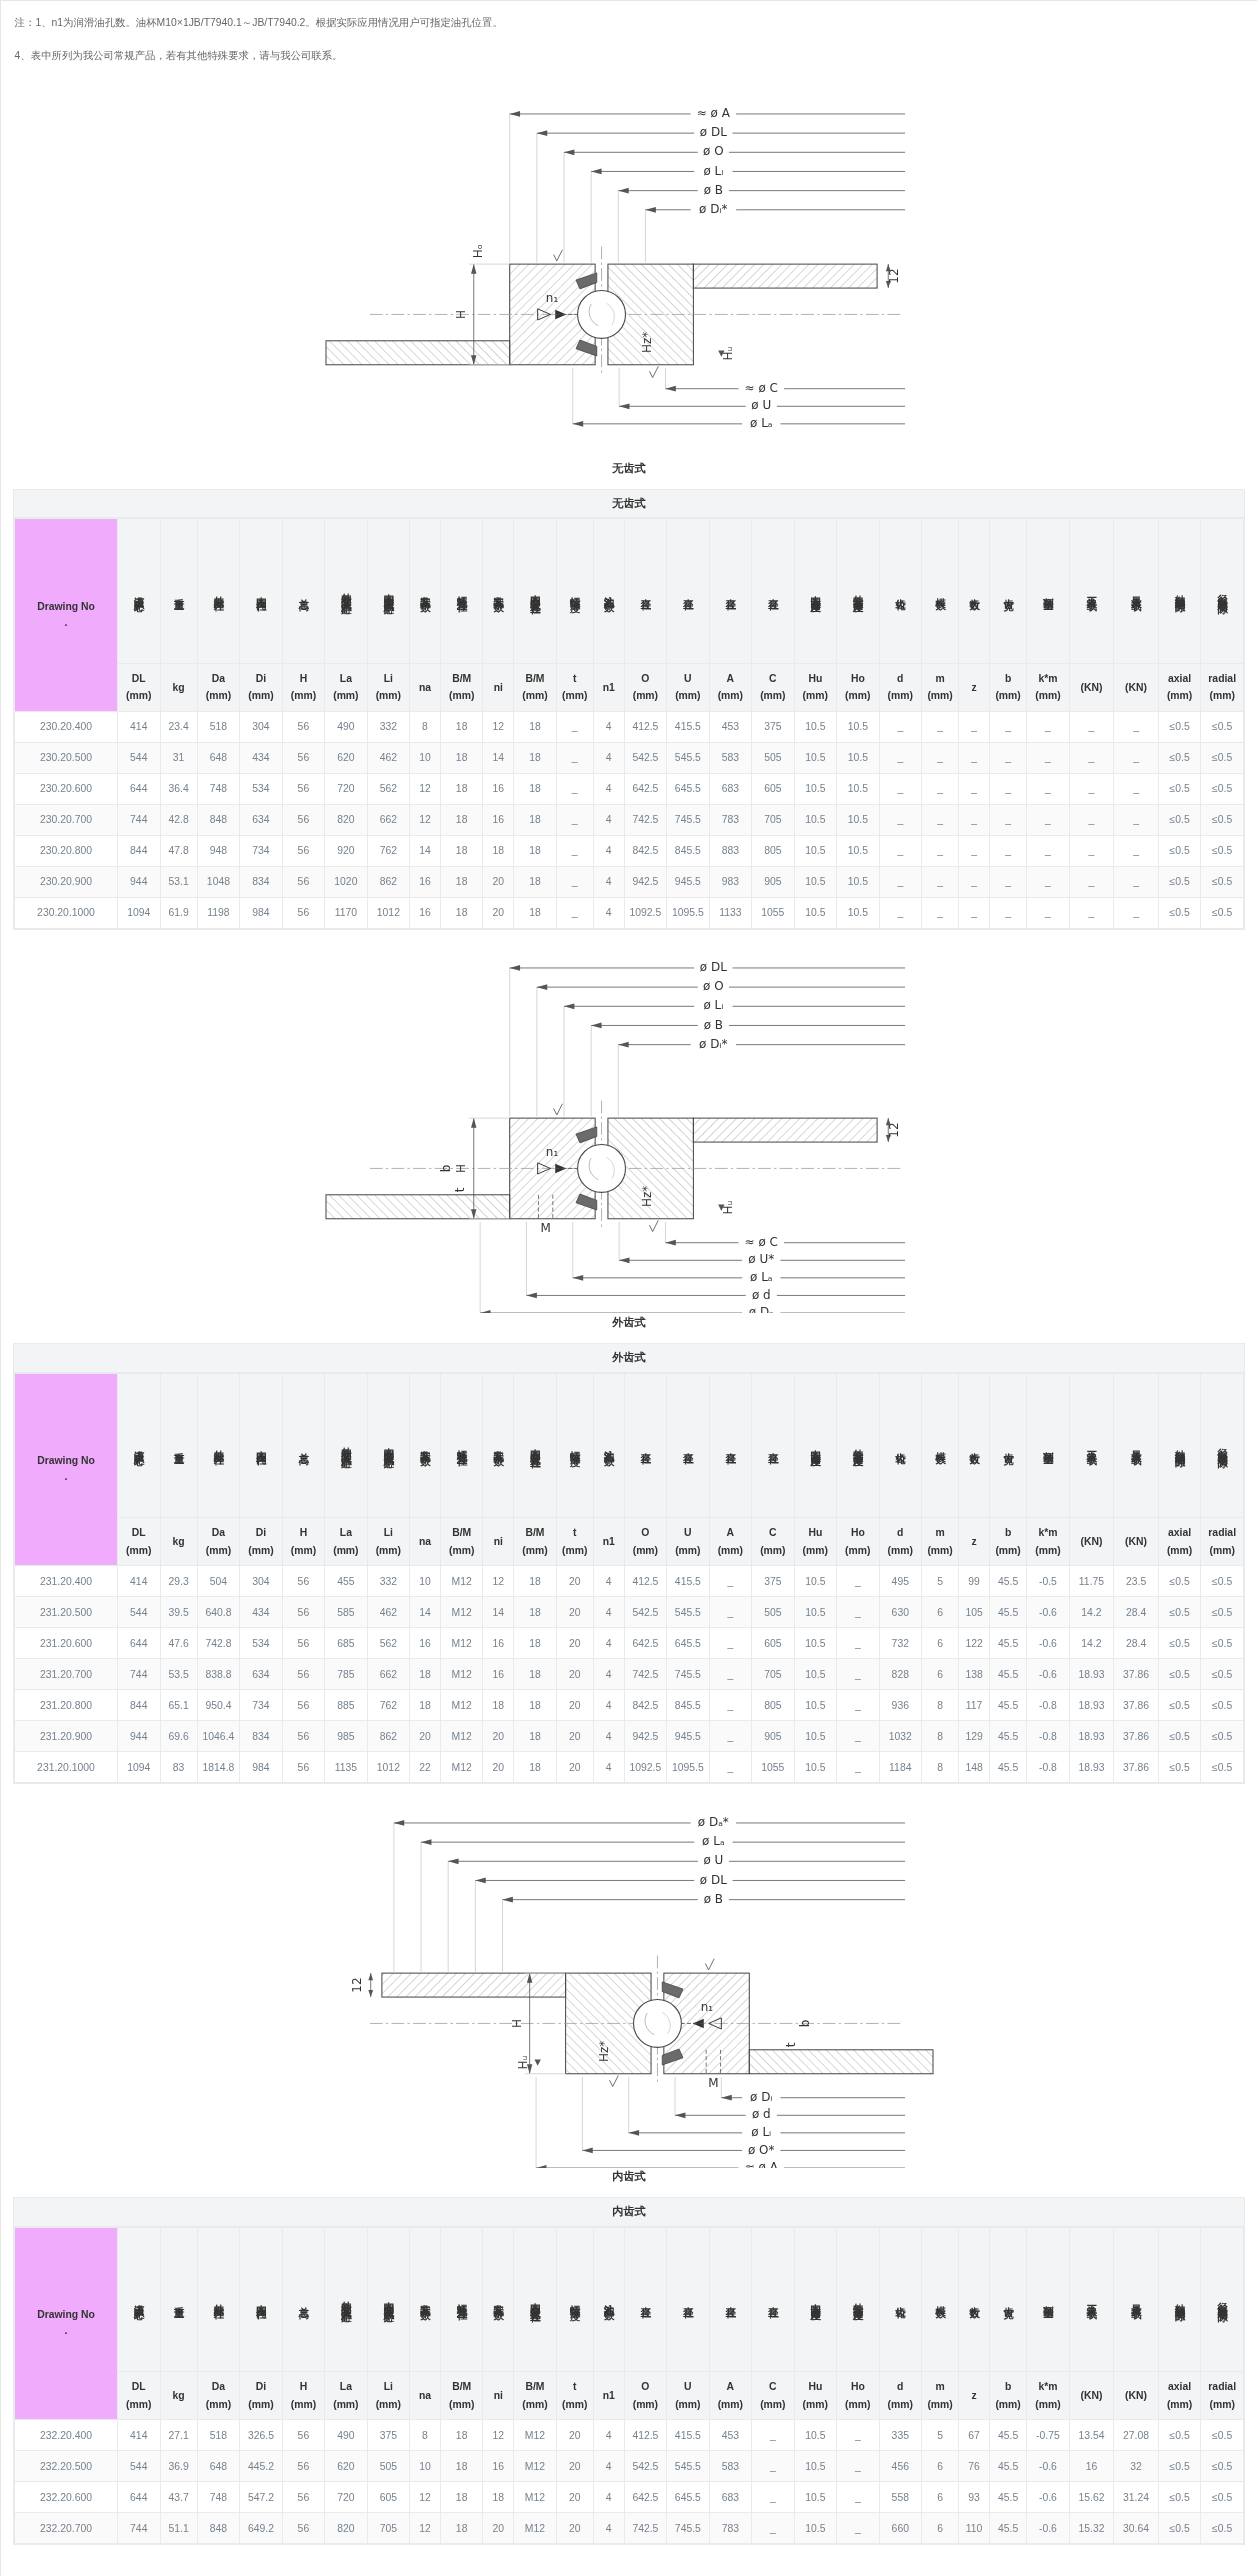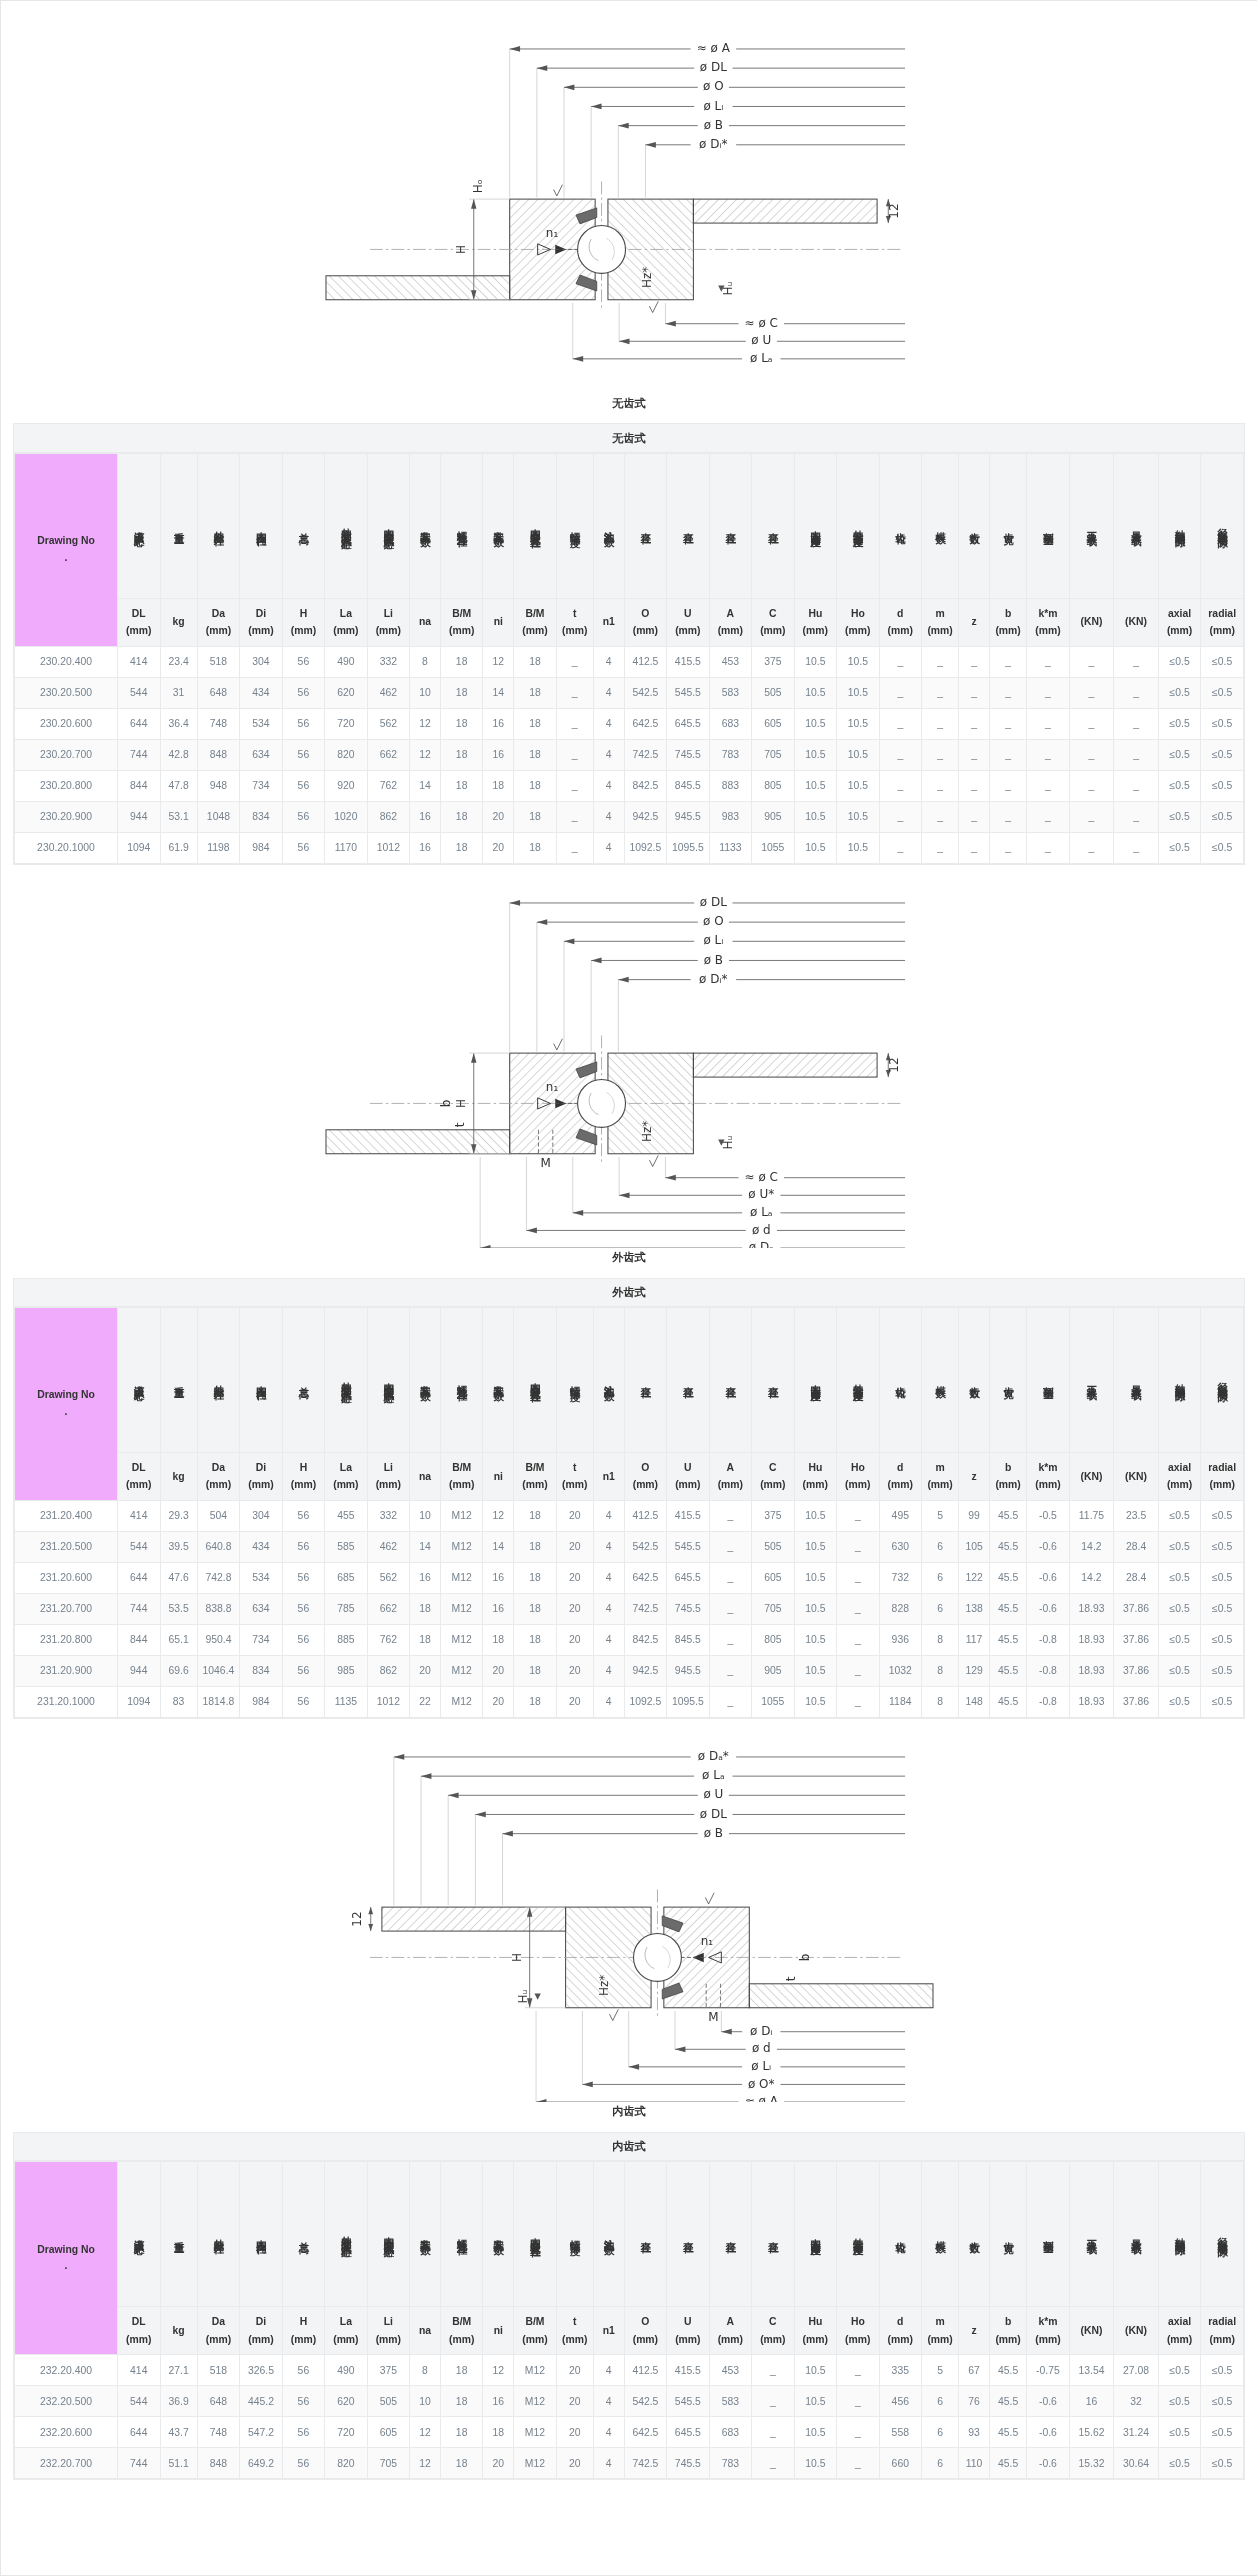--- a/index.html
+++ b/index.html
@@ -24,20 +24,22 @@
   th.s .u{font-weight:bold;}
   table.tbl td{height:28px;font-size:10.4px;color:#76828d;background:#fff;overflow:hidden;}
   table.tbl tbody tr:nth-child(even) td{background:#fafafb;}
 </style>
 </head>
 <body>
 
 <div class="page">
 
   <div class="notes">
+    <p class="note-line">注：1、n1为润滑油孔数。油杯M10×1JB/T7940.1～JB/T7940.2。根据实际应用情况用户可指定油孔位置。</p>
+    <p class="note-line">4、表中所列为我公司常规产品，若有其他特殊要求，请与我公司联系。</p>
   </div>
 
   <div class="fig">
     <svg width="631" height="369" viewBox="0 0 790 462">
         <defs>
       <pattern id="hA0" width="8" height="8" patternUnits="userSpaceOnUse" patternTransform="rotate(45)">
             <line x1="0" y1="0" x2="0" y2="8" stroke="#9a9a9a" stroke-width="1"></line>
           </pattern>
       <pattern id="hB0" width="8" height="8" patternUnits="userSpaceOnUse" patternTransform="rotate(135)">
             <line x1="0" y1="0" x2="0" y2="8" stroke="#9a9a9a" stroke-width="1"></line>

